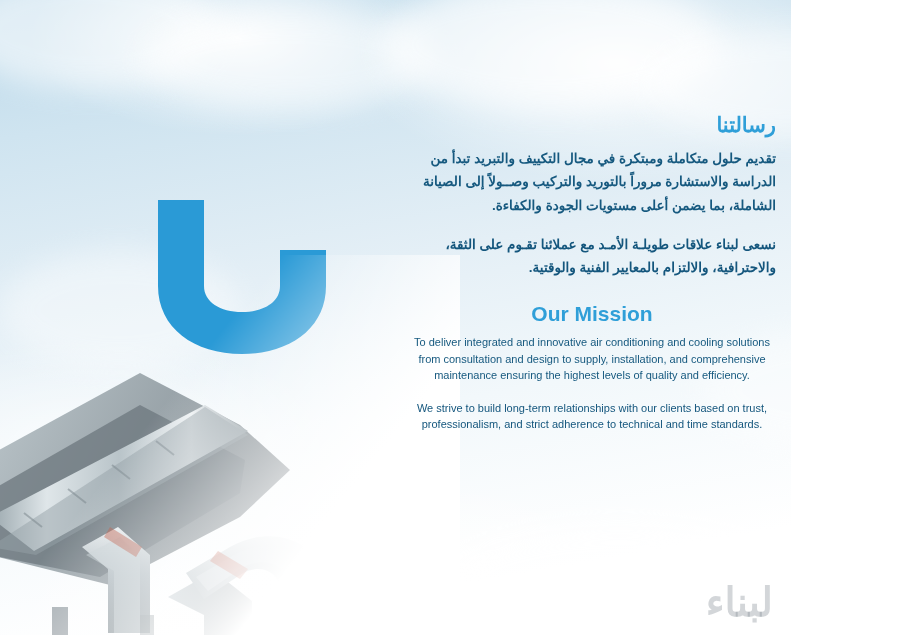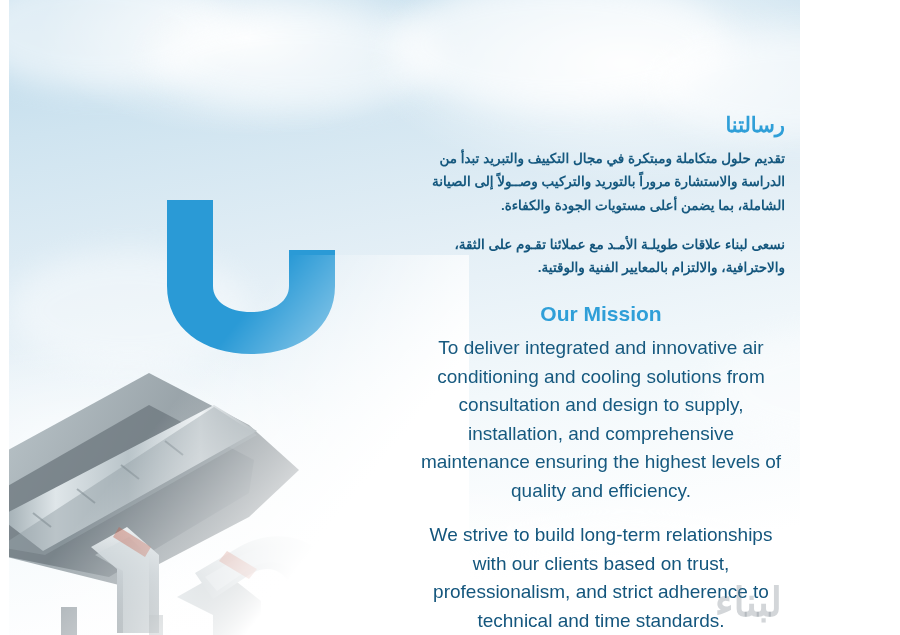--- a/index.html
+++ b/index.html
@@ -13,21 +13,20 @@
     font-family: "Liberation Sans", sans-serif;
     background: #ffffff;
   }
 
   .page {
     position: relative;
     width: 791px;
     height: 635px;
     overflow: hidden;
     background: #ffffff;
-    margin-left: 9px;
   }
 
   
   .sky {
     position: absolute;
     inset: 0;
     background:
       radial-gradient(ellipse 420px 190px at 78% 10%, rgba(255,255,255,0.95) 0%, rgba(255,255,255,0.0) 62%),
       radial-gradient(ellipse 320px 150px at 30% 6%, rgba(255,255,255,0.92) 0%, rgba(255,255,255,0.0) 65%),
       radial-gradient(ellipse 300px 150px at 55% 92%, rgba(255,255,255,0.85) 0%, rgba(255,255,255,0.0) 68%),
@@ -102,21 +101,21 @@
 
   .en-title {
     color: #2f9fd8;
     font-size: 21px;
     font-weight: bold;
     margin: 0 0 8px 0;
     line-height: 1.2;
   }
   .en-body {
     color: #16597f;
-    font-size: 19px;
+    font-size: 11px;
     line-height: 1.5;
     margin: 0 0 16px 0;
   }
   .en-body.strong { font-weight: normal; color: #14567d; }
 
   
   .watermark {
     position: absolute;
     right: 18px;
     bottom: 10px;

